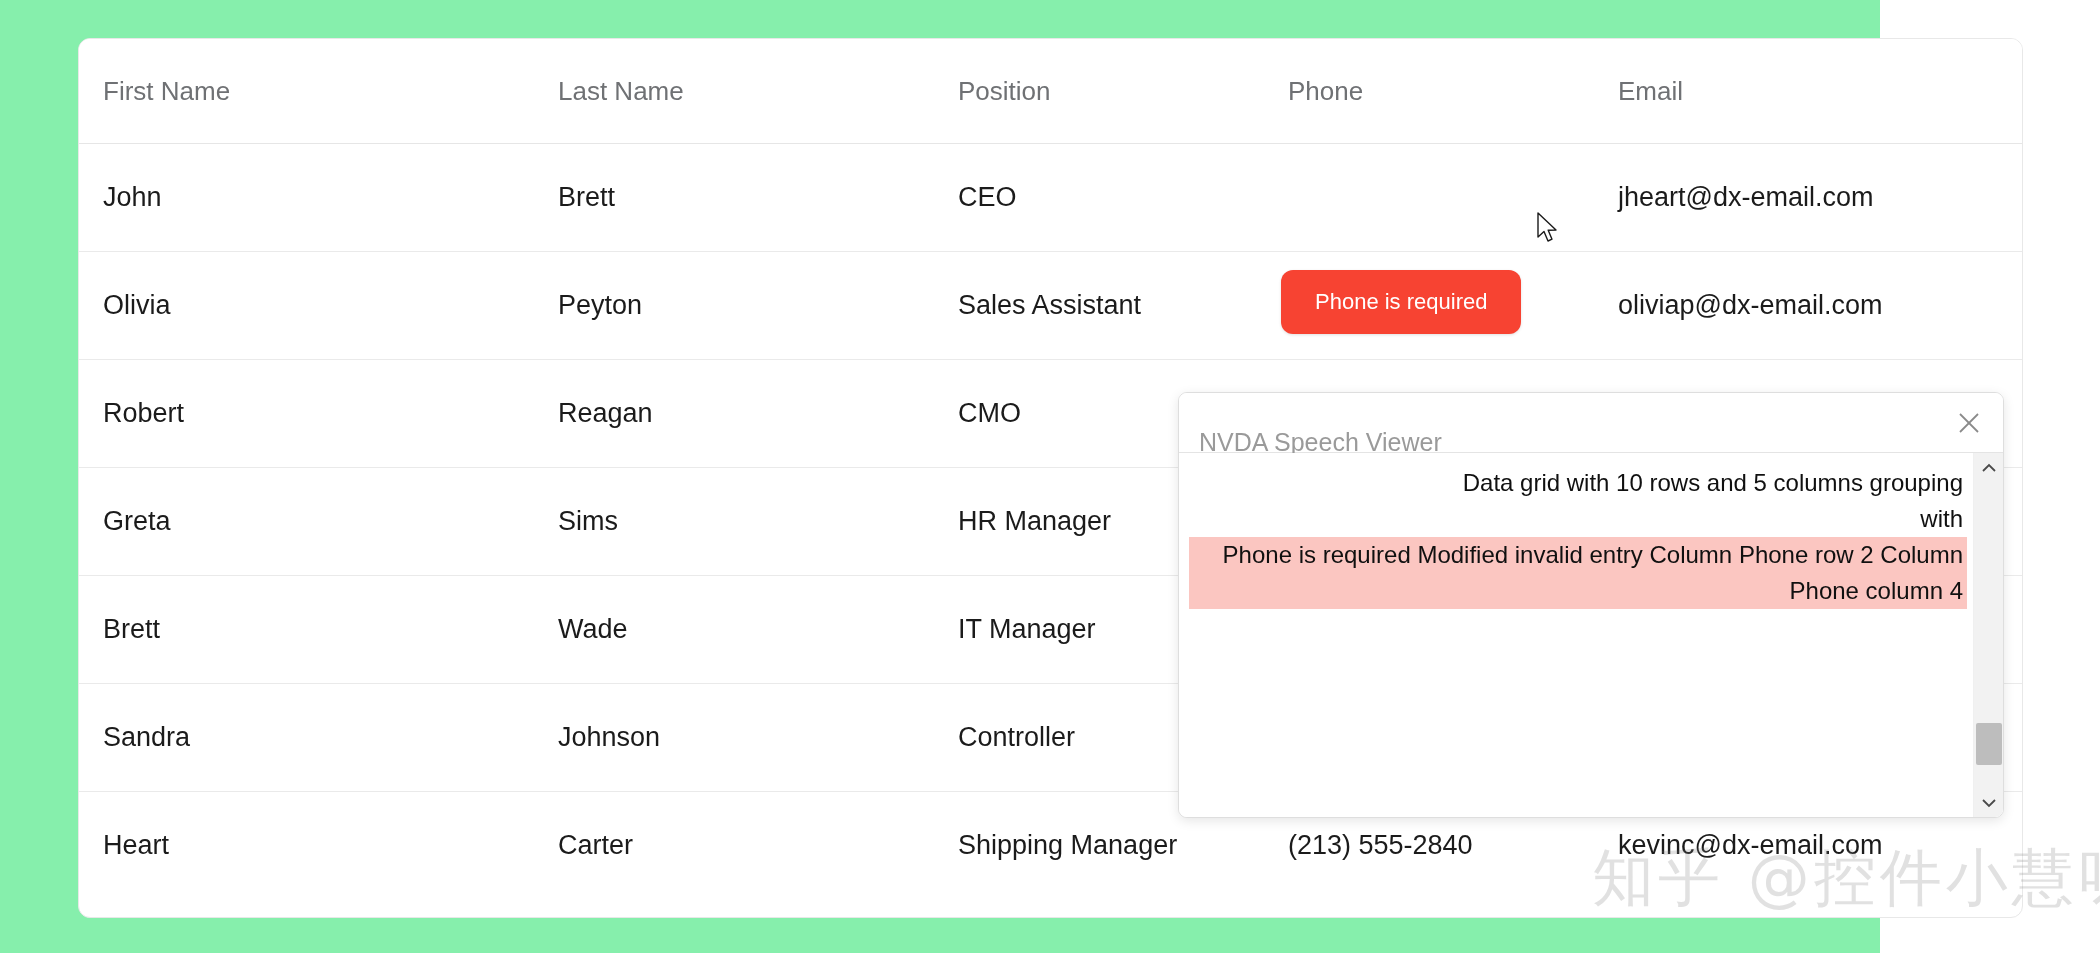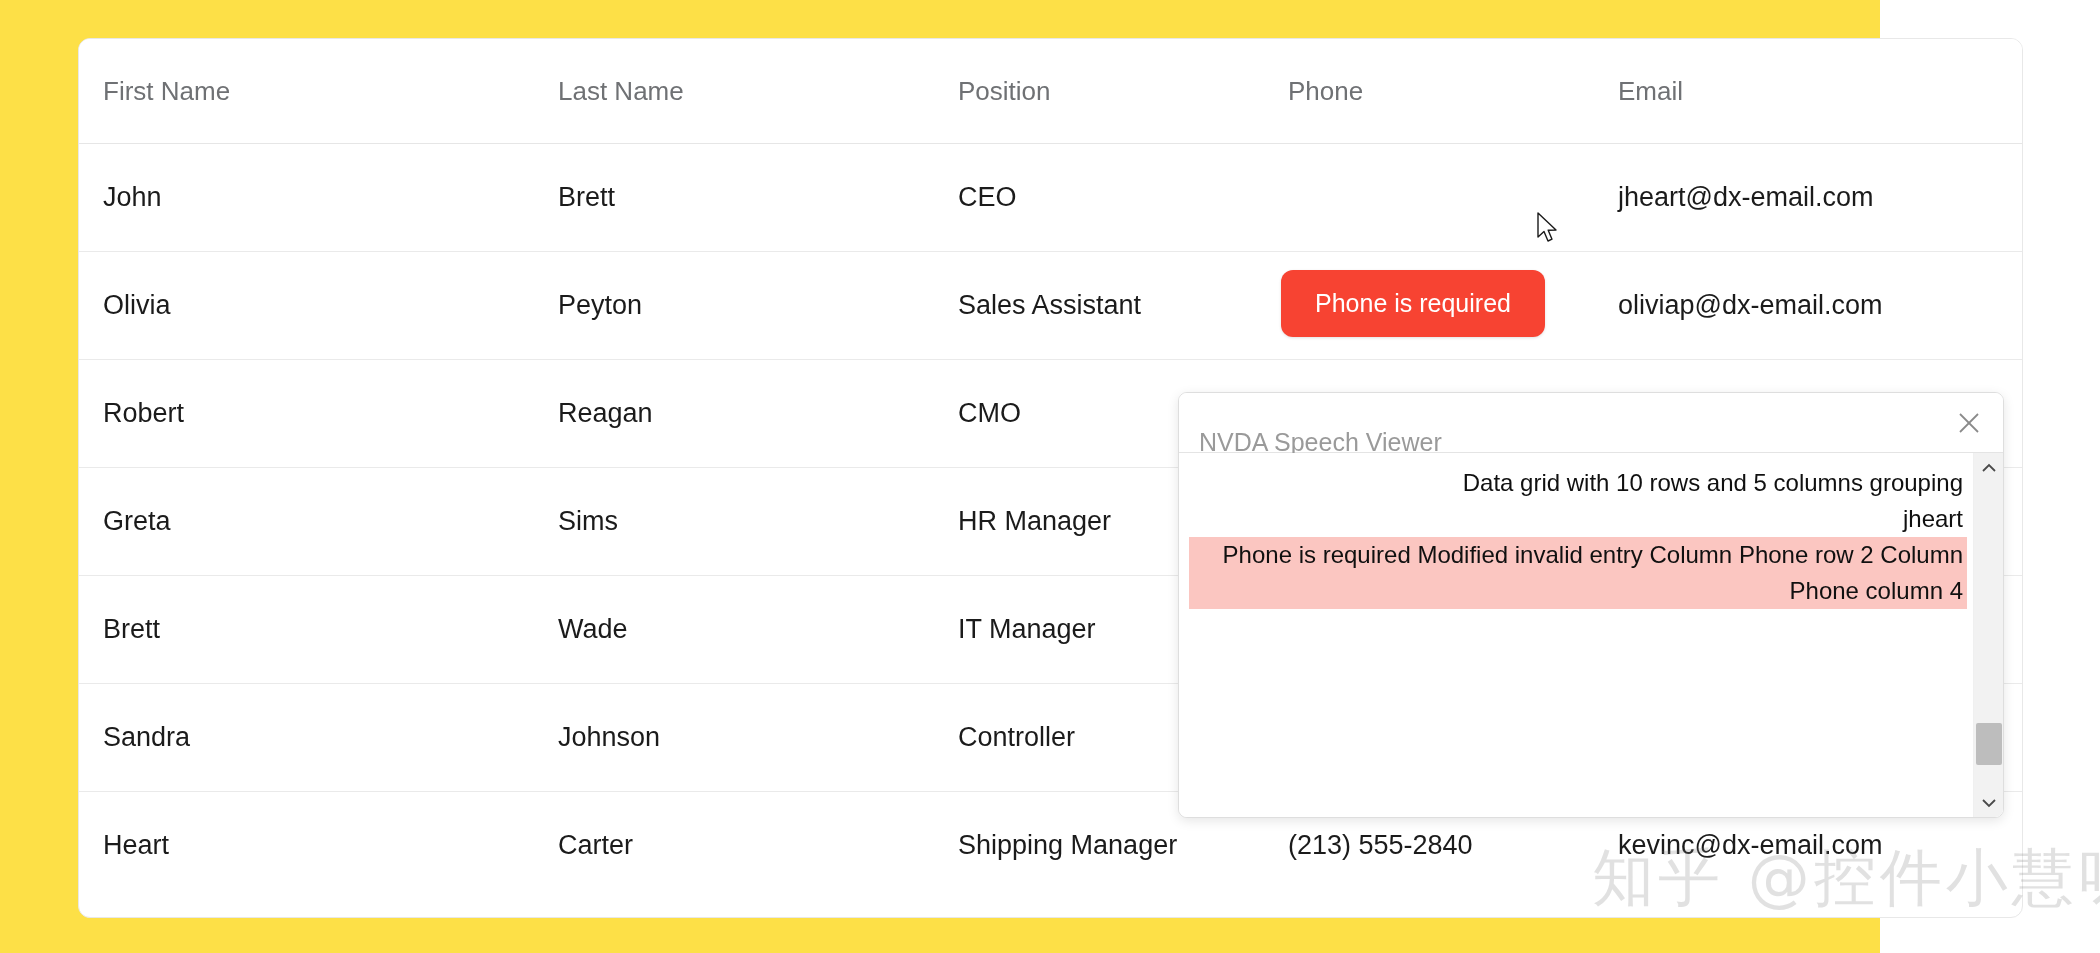--- a/index.html
+++ b/index.html
@@ -9,21 +9,21 @@
     width: 2100px;
     height: 953px;
     overflow: hidden;
     font-family: "Liberation Sans", sans-serif;
   }
 
   #stage {
     position: relative;
     width: 1880px;
     height: 953px;
-    background: #fde047;
+    background: #86efac;
   }
 
   
   .grid-card {
     position: absolute;
     left: 78px;
     top: 38px;
     width: 1945px;
     height: 880px;
     background: #ffffff;
@@ -78,21 +78,21 @@
     padding-left: 24px;
   }
 
   
   .validation-tip {
     position: absolute;
     left: 1281px;
     top: 270px;
     background: #f74332;
     color: #ffffff;
-    font-size: 25px;
+    font-size: 22px;
     border-radius: 12px;
     padding: 19px 34px;
     white-space: nowrap;
     z-index: 40;
     box-shadow: 0 1px 3px rgba(0,0,0,0.12);
   }
 
   
   .cursor {
     position: absolute;
@@ -325,21 +325,21 @@
         <svg width="28" height="28" viewBox="0 0 28 28" aria-hidden="true">
           <line x1="5" y1="5" x2="23" y2="23" stroke="#8a8a8a" stroke-width="1.8"></line>
           <line x1="23" y1="5" x2="5" y2="23" stroke="#8a8a8a" stroke-width="1.8"></line>
         </svg>
       </span>
     </div>
 
     <div class="sv-body">
       <div class="sv-log">
         <div class="sv-line">Data grid with 10 rows and 5 columns  grouping</div>
-        <div class="sv-line">jheart</div>
+        <div class="sv-line">with</div>
         <div class="sv-line sv-highlight">Phone is required  Modified  invalid entry  Column Phone  row 2  Column</div>
         <div class="sv-line sv-highlight">Phone  column 4</div>
       </div>
 
       <div class="sv-scrollbar">
         <span class="sv-sb-arrow up">
           <svg width="16" height="12" viewBox="0 0 16 12" aria-hidden="true">
             <polyline points="2,9 8,3 14,9" fill="none" stroke="#4a4a4a" stroke-width="1.8"></polyline>
           </svg>
         </span>

